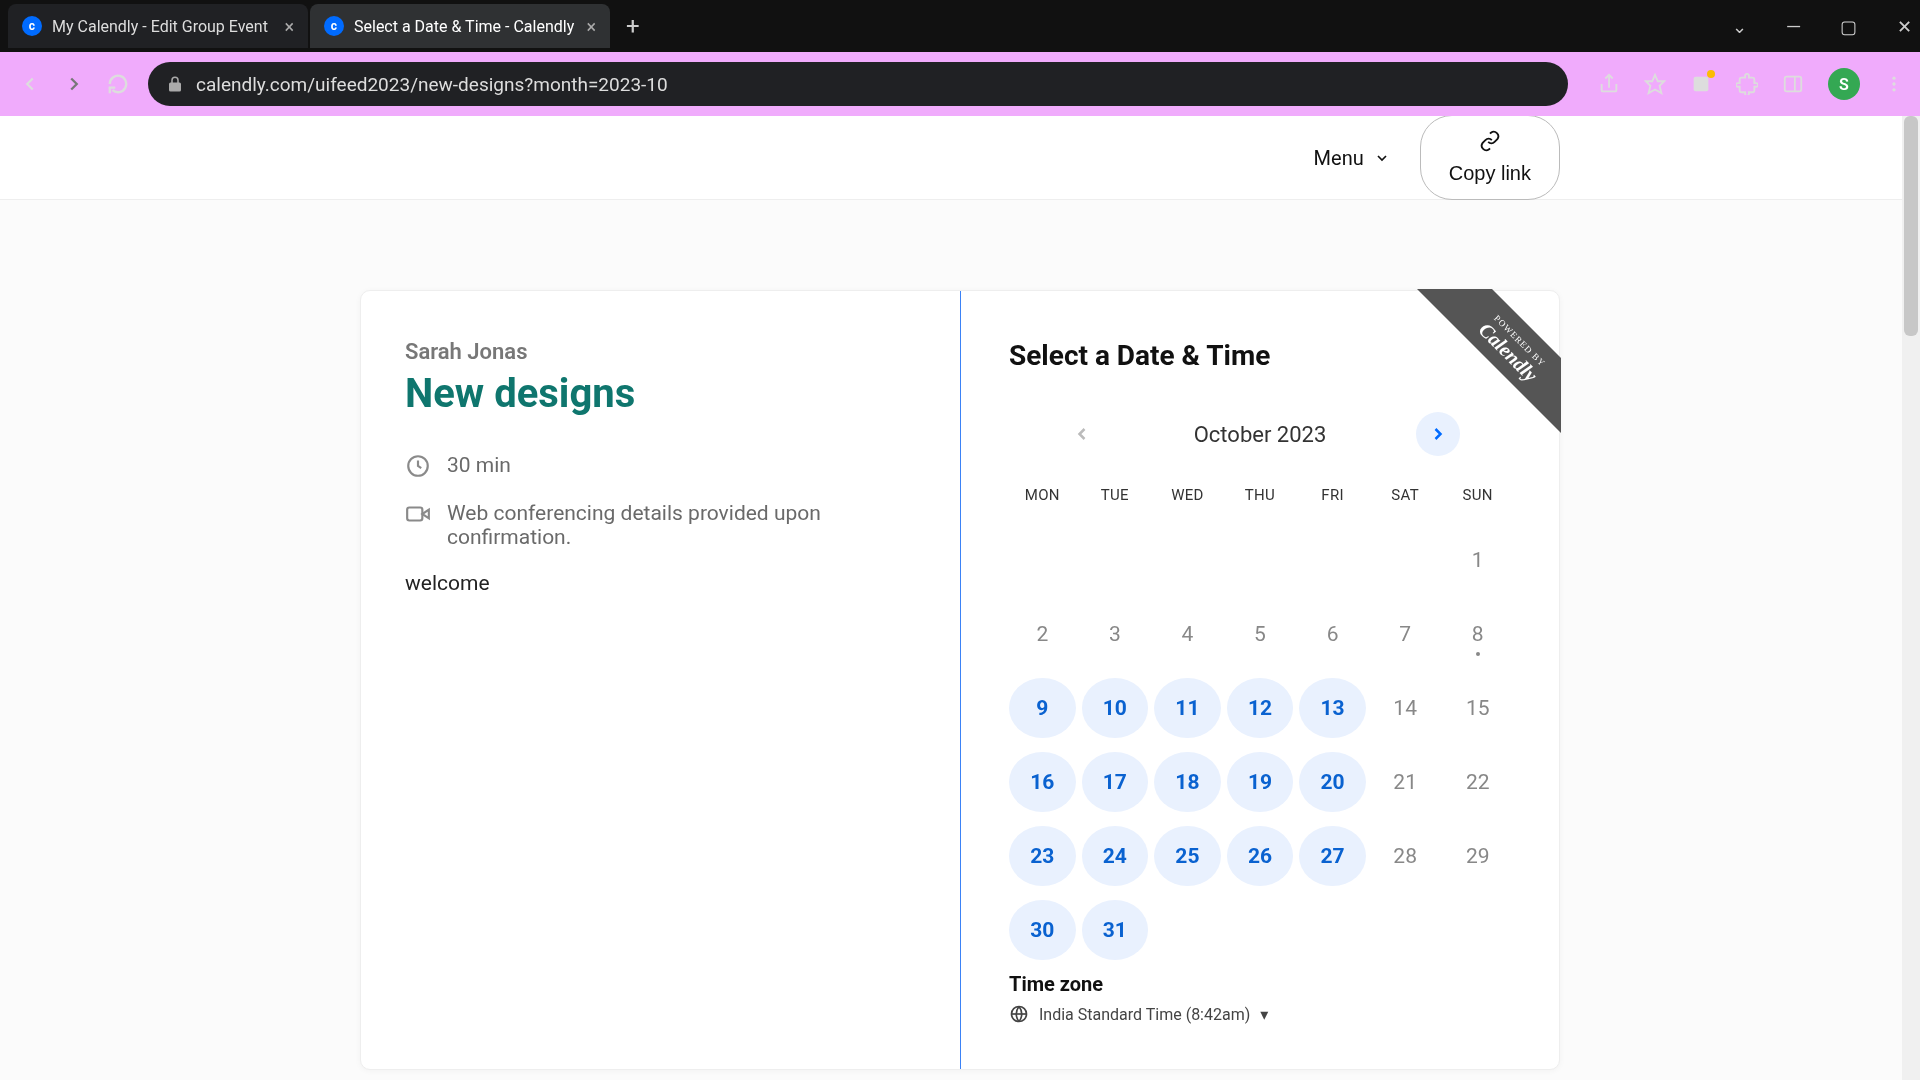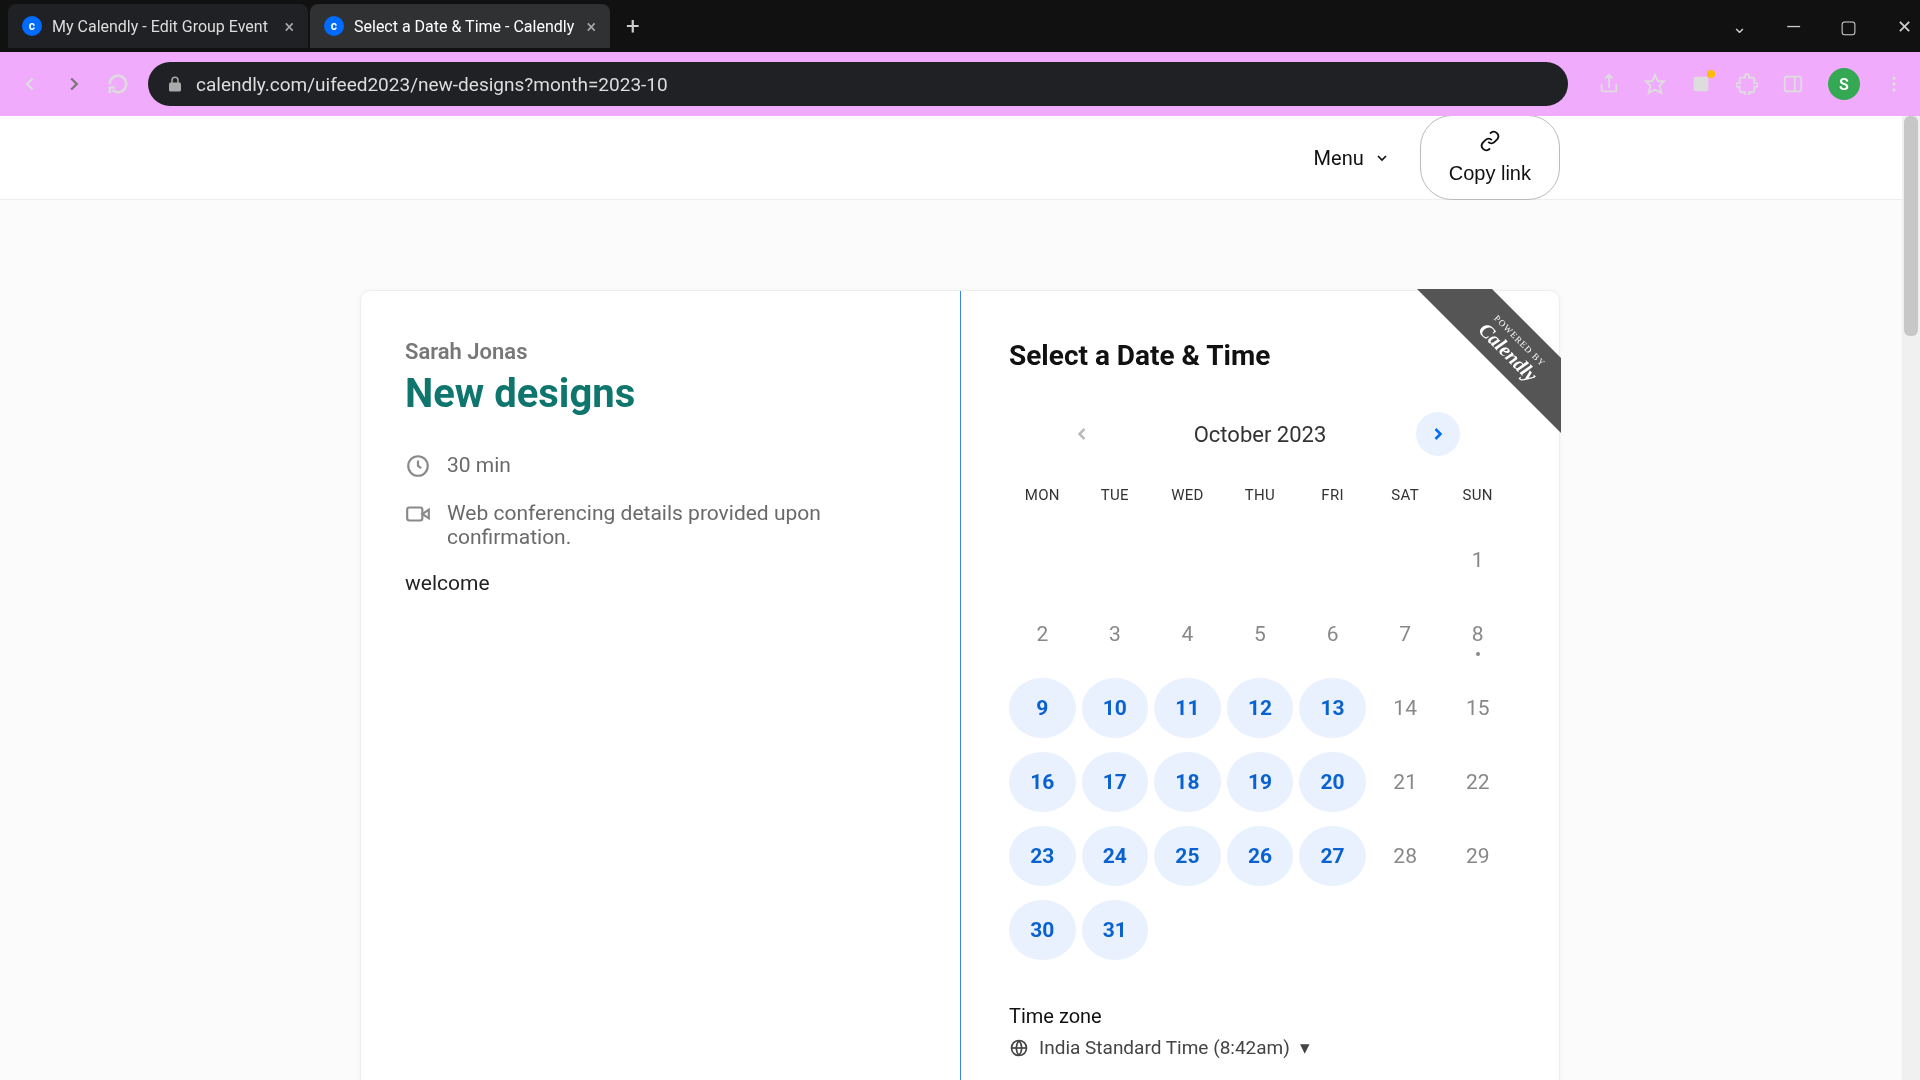--- a/index.html
+++ b/index.html
@@ -51,22 +51,22 @@
   .chev.prev { color: #bbb; }
   .chev.next { background: #e9f1fe; color: #006bff; }
 
   .dow-row { display: grid; grid-template-columns: repeat(7, 1fr); gap: 6px; font-size: 15px; color: #333; text-align: center; margin-bottom: 26px; letter-spacing: 0.3px; }
   .cal-grid { display: grid; grid-template-columns: repeat(7, 1fr); gap: 14px 6px; }
   .day { height: 60px; display: flex; align-items: center; justify-content: center; font-size: 21px; color: #888; border-radius: 50%; position: relative; }
   .day.avail { background: #e9f1fe; color: #0a62d0; font-weight: 700; cursor: pointer; }
   .day.today-dot::after { content: ""; position: absolute; bottom: 8px; width: 4px; height: 4px; border-radius: 50%; background: #888; }
   .day.empty { visibility: hidden; }
 
-  .tz-label { font-size: 20px; font-weight: 400; margin-top: 44px; color: #111; }
-  .tz-row { display: flex; align-items: center; gap: 10px; color: #444; font-size: 19px; margin-top: 8px; }
+  .tz-label { font-size: 20px; font-weight: 700; margin-top: 12px; color: #111; }
+  .tz-row { display: flex; align-items: center; gap: 10px; color: #444; font-size: 16px; margin-top: 8px; }
 
   
   .ribbon { position: absolute; top: -2px; right: -2px; width: 160px; height: 160px; overflow: hidden; }
   .ribbon-inner { position: absolute; width: 320px; text-align: center; background: #555; color: #fff; transform: rotate(45deg); top: 32px; left: -48px; padding: 12px 0 8px 0; font-family: Georgia, serif; }
   .ribbon-inner .small { font-size: 9px; letter-spacing: 1px; display: block; }
   .ribbon-inner .big { font-size: 20px; font-style: italic; font-weight: 700; }
 
   
   .fake-scroll { position: absolute; right: 0; top: 0; width: 18px; height: 100%; background: #f0f0f0; }
   .fake-thumb { position: absolute; right: 2px; top: 0; width: 14px; height: 220px; background: #c7c7c7; border-radius: 6px; }

